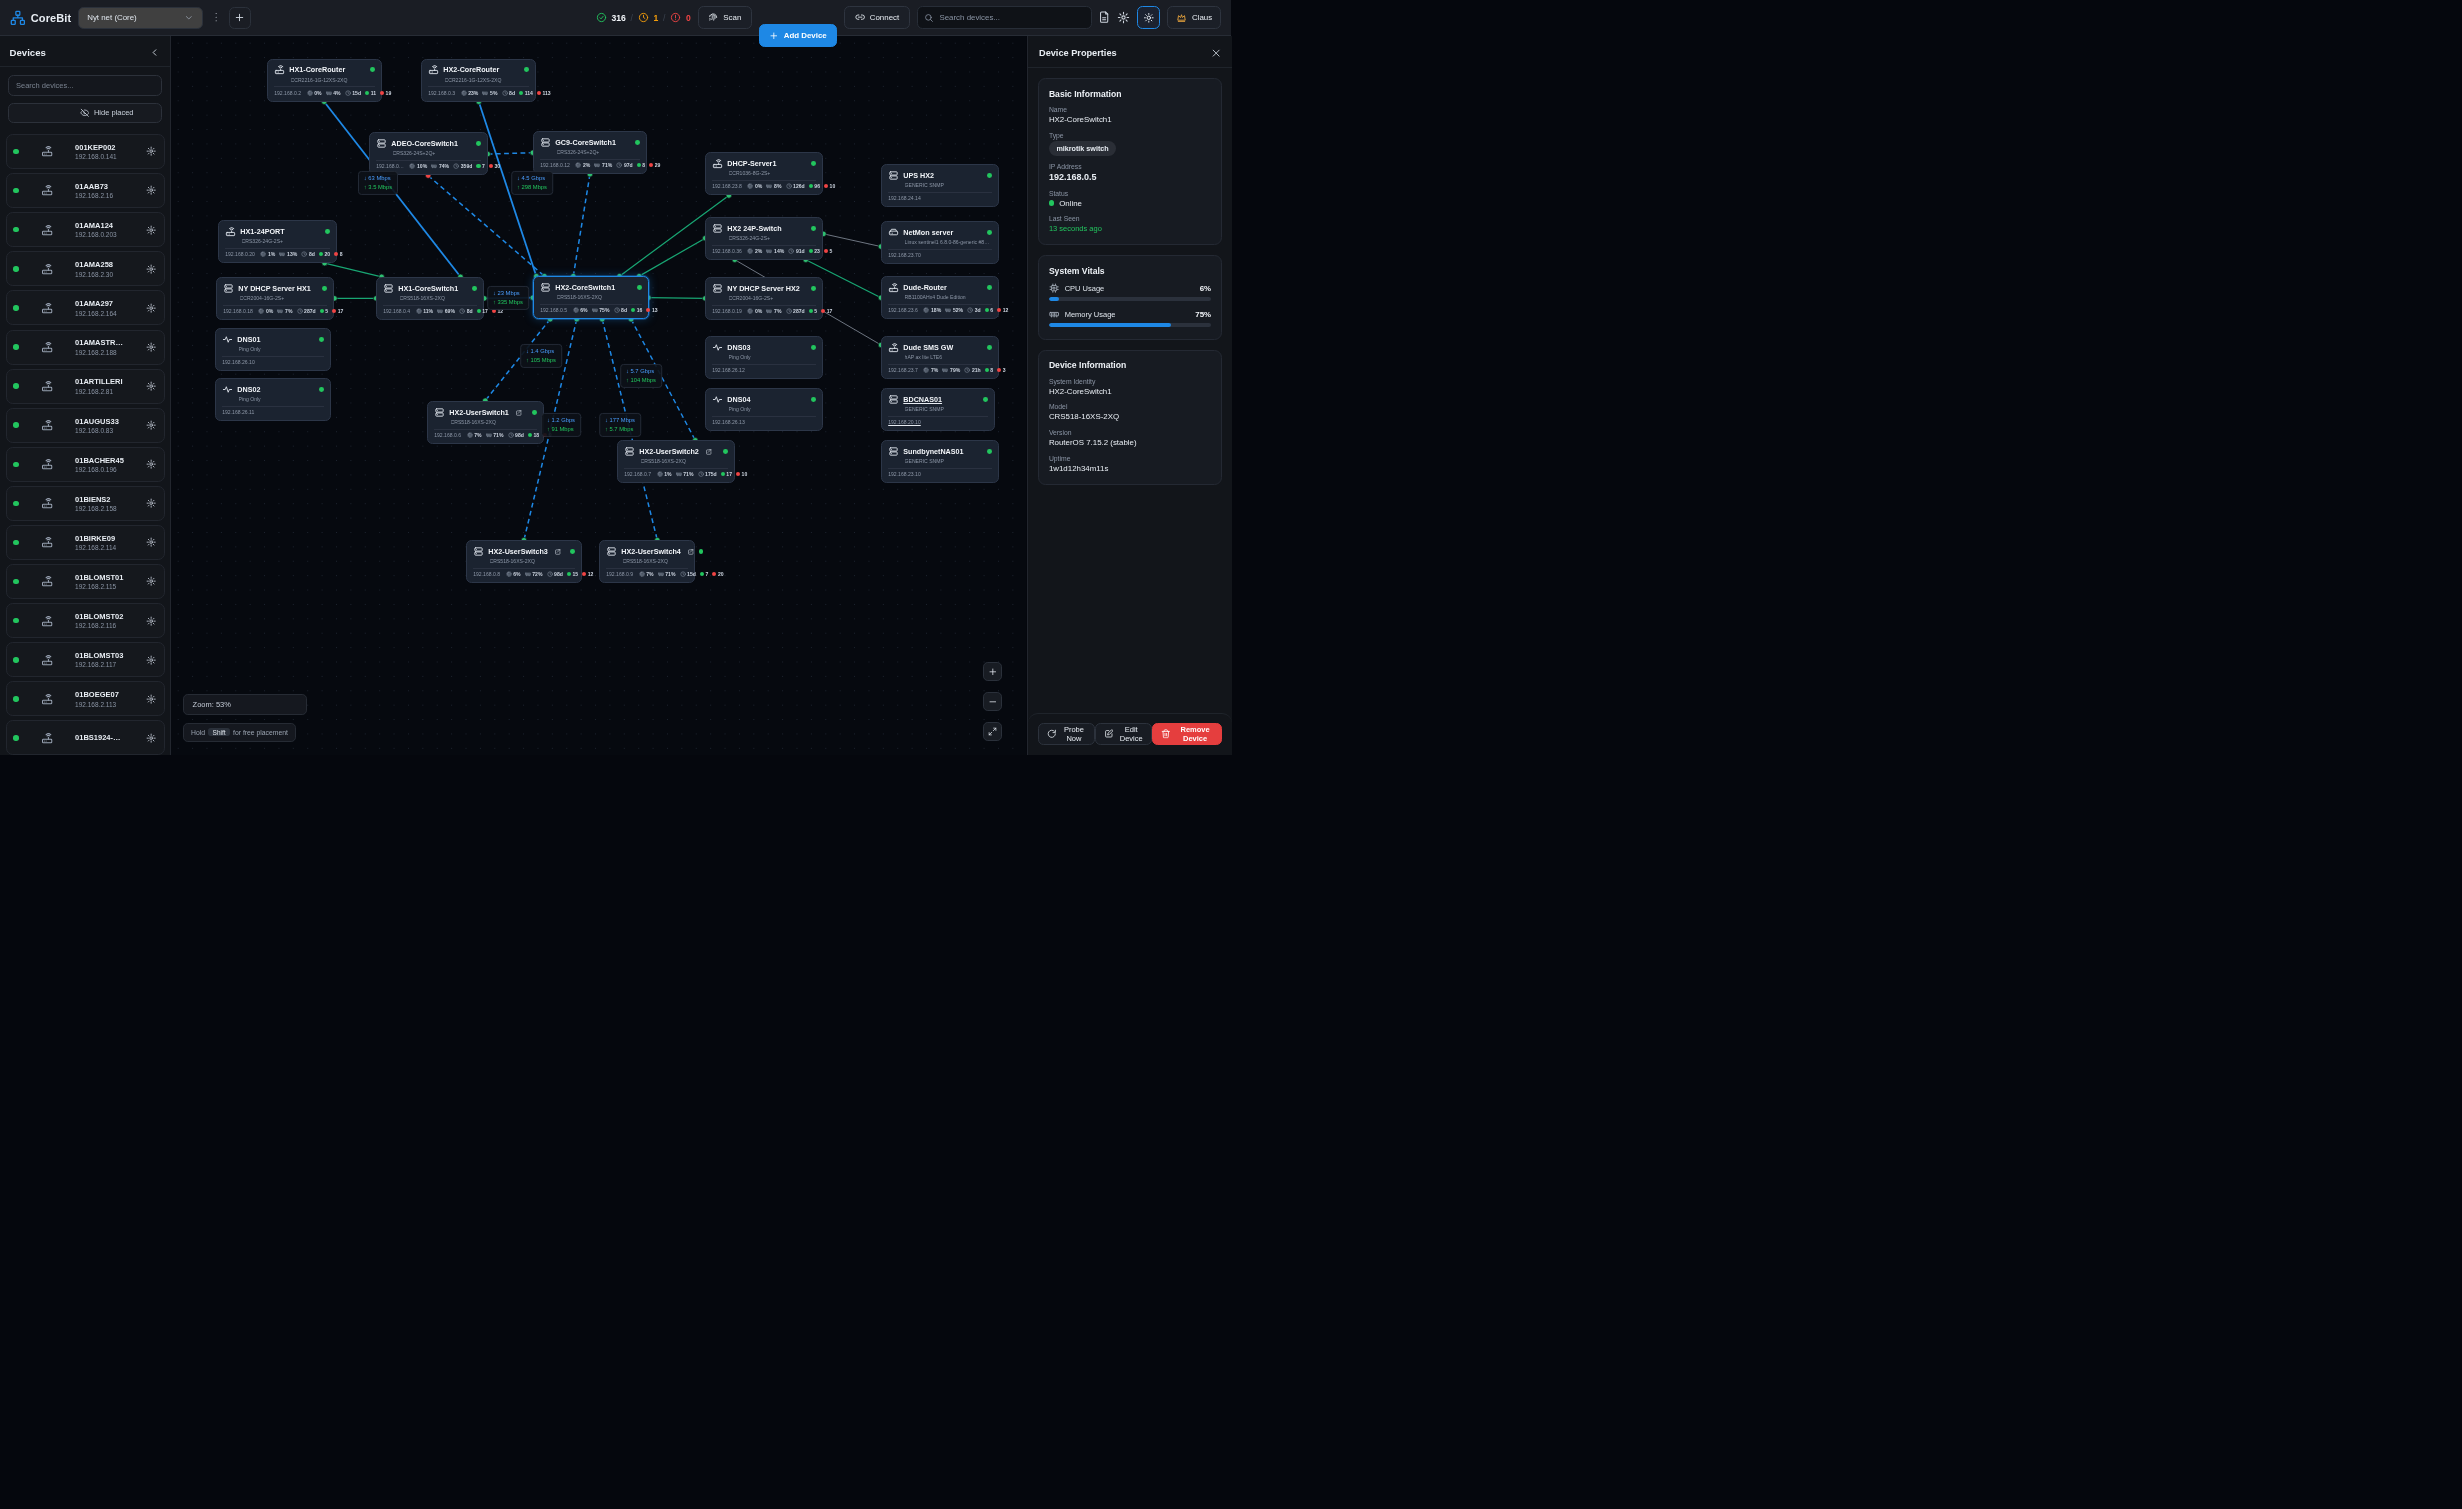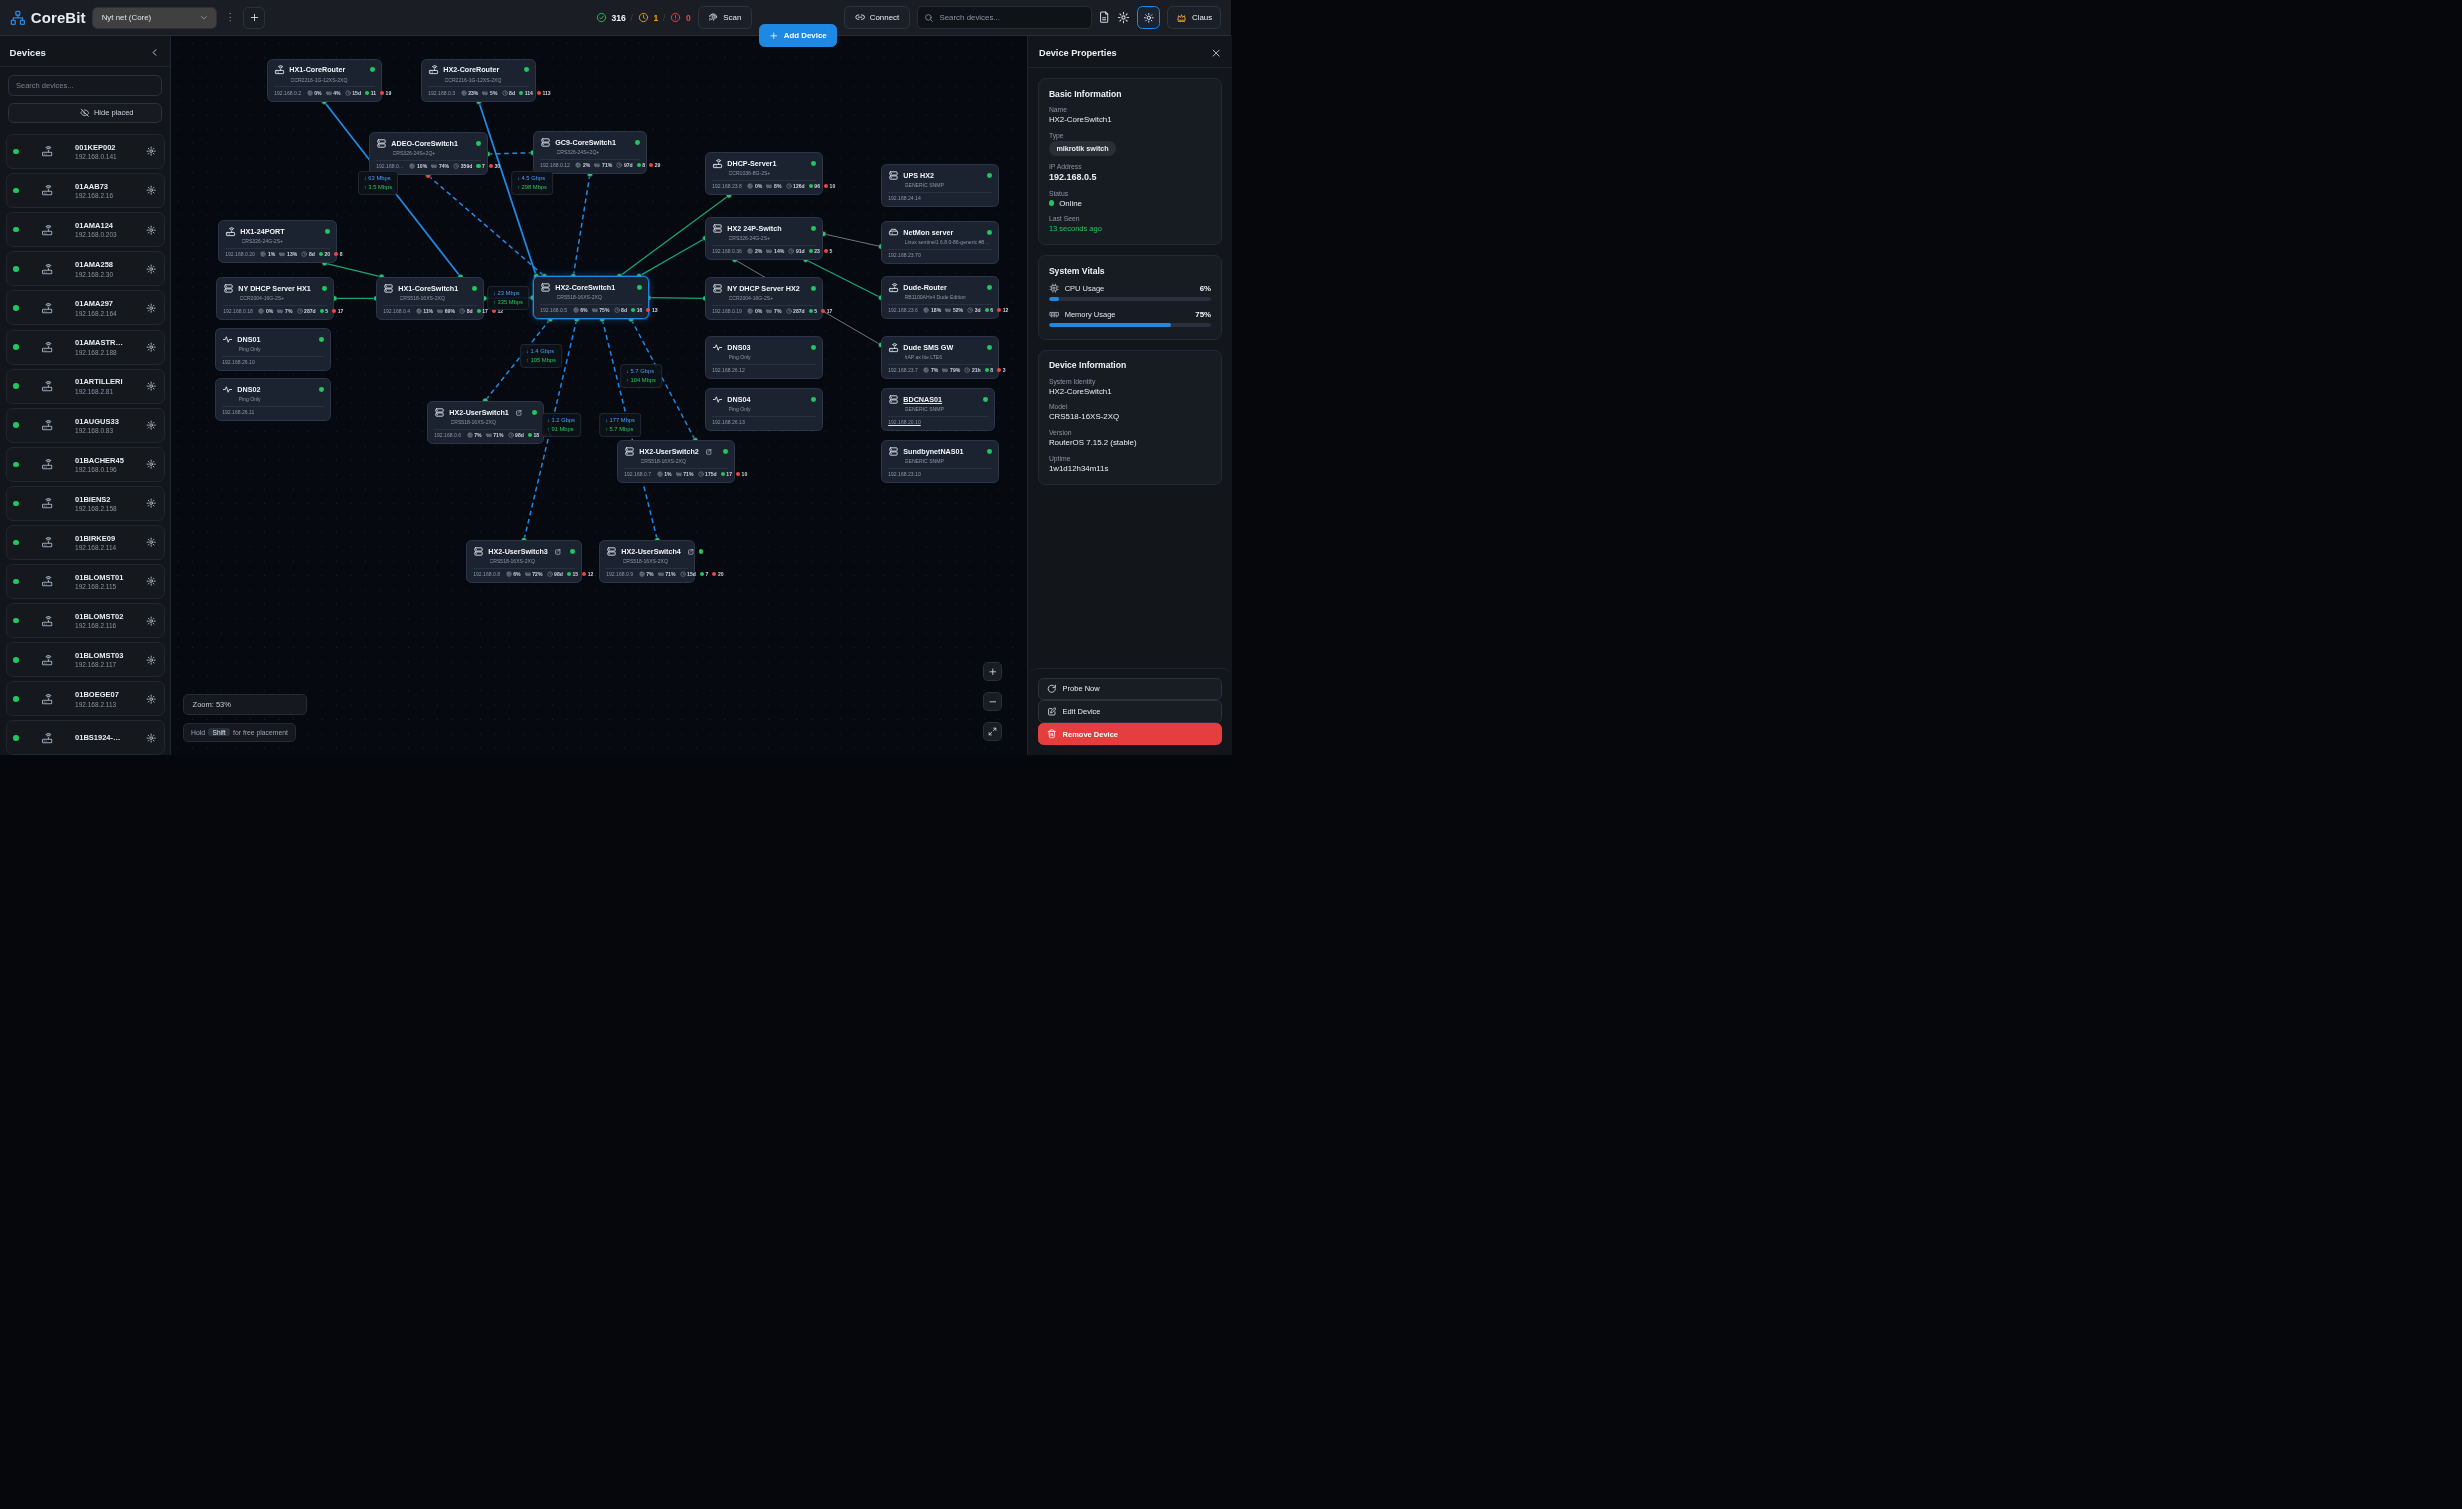--- a/index.html
+++ b/index.html
@@ -6,21 +6,21 @@
   html,body { width:1231px; height:755px; overflow:hidden; background:#05070d;
     font-family:"Liberation Sans","DejaVu Sans",sans-serif; color:#e8edf3; }
   svg.ico { display:inline-block; vertical-align:middle; fill:none; stroke:currentColor;
     stroke-width:2; stroke-linecap:round; stroke-linejoin:round; flex:none; }
 
   
   .topbar { position:absolute; left:0; top:0; width:1231px; height:36px; background:#1a1d24;
     border-bottom:0.7px solid #272c35; display:flex; align-items:center; padding:0 9.6px; gap:6.8px; z-index:50; }
   .brand { display:flex; align-items:center; gap:5.5px; }
   .brand .logo { color:#1e88e5; }
-  .brand-name { font-size:15px; font-weight:bold; letter-spacing:0.1px; }
+  .brand-name { font-size:11px; font-weight:bold; letter-spacing:0.1px; }
   .proj-select { width:125px; height:22px; background:#404040; border:0.7px solid #2b313b; border-radius:5.5px;
     display:flex; align-items:center; justify-content:space-between; padding:0 8.2px; font-size:7.9px; color:#dfe5ec; cursor:pointer; }
   .iconbtn { background:none; border:none; color:#cfd6df; display:flex; align-items:center; justify-content:center; cursor:pointer; }
   .sqbtn { width:22px; height:22px; border:0.7px solid #2b313b; border-radius:5.5px; background:transparent; }
   .counts { margin-left:auto; display:flex; align-items:center; gap:4.8px; font-size:8.6px; font-weight:bold; }
   .counts .sep { color:#3c4450; font-weight:normal; }
   .c-ok { color:#22c55e; } .c-warn { color:#f59e0b; } .c-crit { color:#ef4444; }
   .counts .num-ok { color:#f2f5f9; }
   .tbtn { height:23px; display:flex; align-items:center; gap:4.8px; padding:0 9.6px; border-radius:5.5px;
     border:0.7px solid #2e343f; background:#1b1f27; color:#e8edf3; font-size:7.9px; cursor:pointer; }
@@ -99,21 +99,21 @@
   .f-group:last-child { margin-bottom:1.4px; }
   .chip { display:inline-block; background:#2a2e36; border-radius:13.7px; padding:2.7px 7.5px; font-size:7.2px; font-weight:bold; color:#e8edf3; }
   .ip-big { font-size:9px; font-weight:bold; }
   .status-line { display:flex; align-items:center; gap:4.8px; font-size:7.9px; }
   .green-dot { width:5.5px; height:5.5px; border-radius:50%; background:#22c55e; }
   .seen { color:#22c55e; font-size:7.5px; }
   .vital-row { display:flex; align-items:center; gap:5.5px; font-size:7.5px; color:#dfe5ec; margin:4.1px 0 4.1px; }
   .vital-row .pct { margin-left:auto; font-weight:bold; font-size:7.9px; color:#f2f5f9; }
   .bar { height:3.4px; background:#2b313c; border-radius:2.1px; margin-bottom:8.2px; overflow:hidden; }
   .bar i { display:block; height:100%; background:#1e88e5; border-radius:2.1px; }
-  .p-foot { margin-top:auto; border-top:0.7px solid #1f242b; padding:9px 9.6px 9.6px; display:flex; flex-direction:column; gap:0;border-radius:10px; }
+  .p-foot { margin-top:auto; border-top:0.7px solid #1f242b; padding:9px 9.6px 9.6px; display:flex; flex-direction:row; gap:0;border-radius:10px; }
   .p-btn { height:22.6px; border:0.7px solid #2c323c; background:#181c23; border-radius:5.5px; color:#e8edf3; font-size:7.5px;
     display:flex; align-items:center; gap:6.2px; padding:0 8.2px; cursor:pointer; }
   .p-btn.danger { background:#e53e3e; border-color:#e53e3e; color:#fff; font-weight:bold; }
 </style>
 </head>
 <body>
 
 <svg width="0" height="0" style="position:absolute">
   <defs>
     <symbol id="i-logo" viewBox="0 0 24 24">

